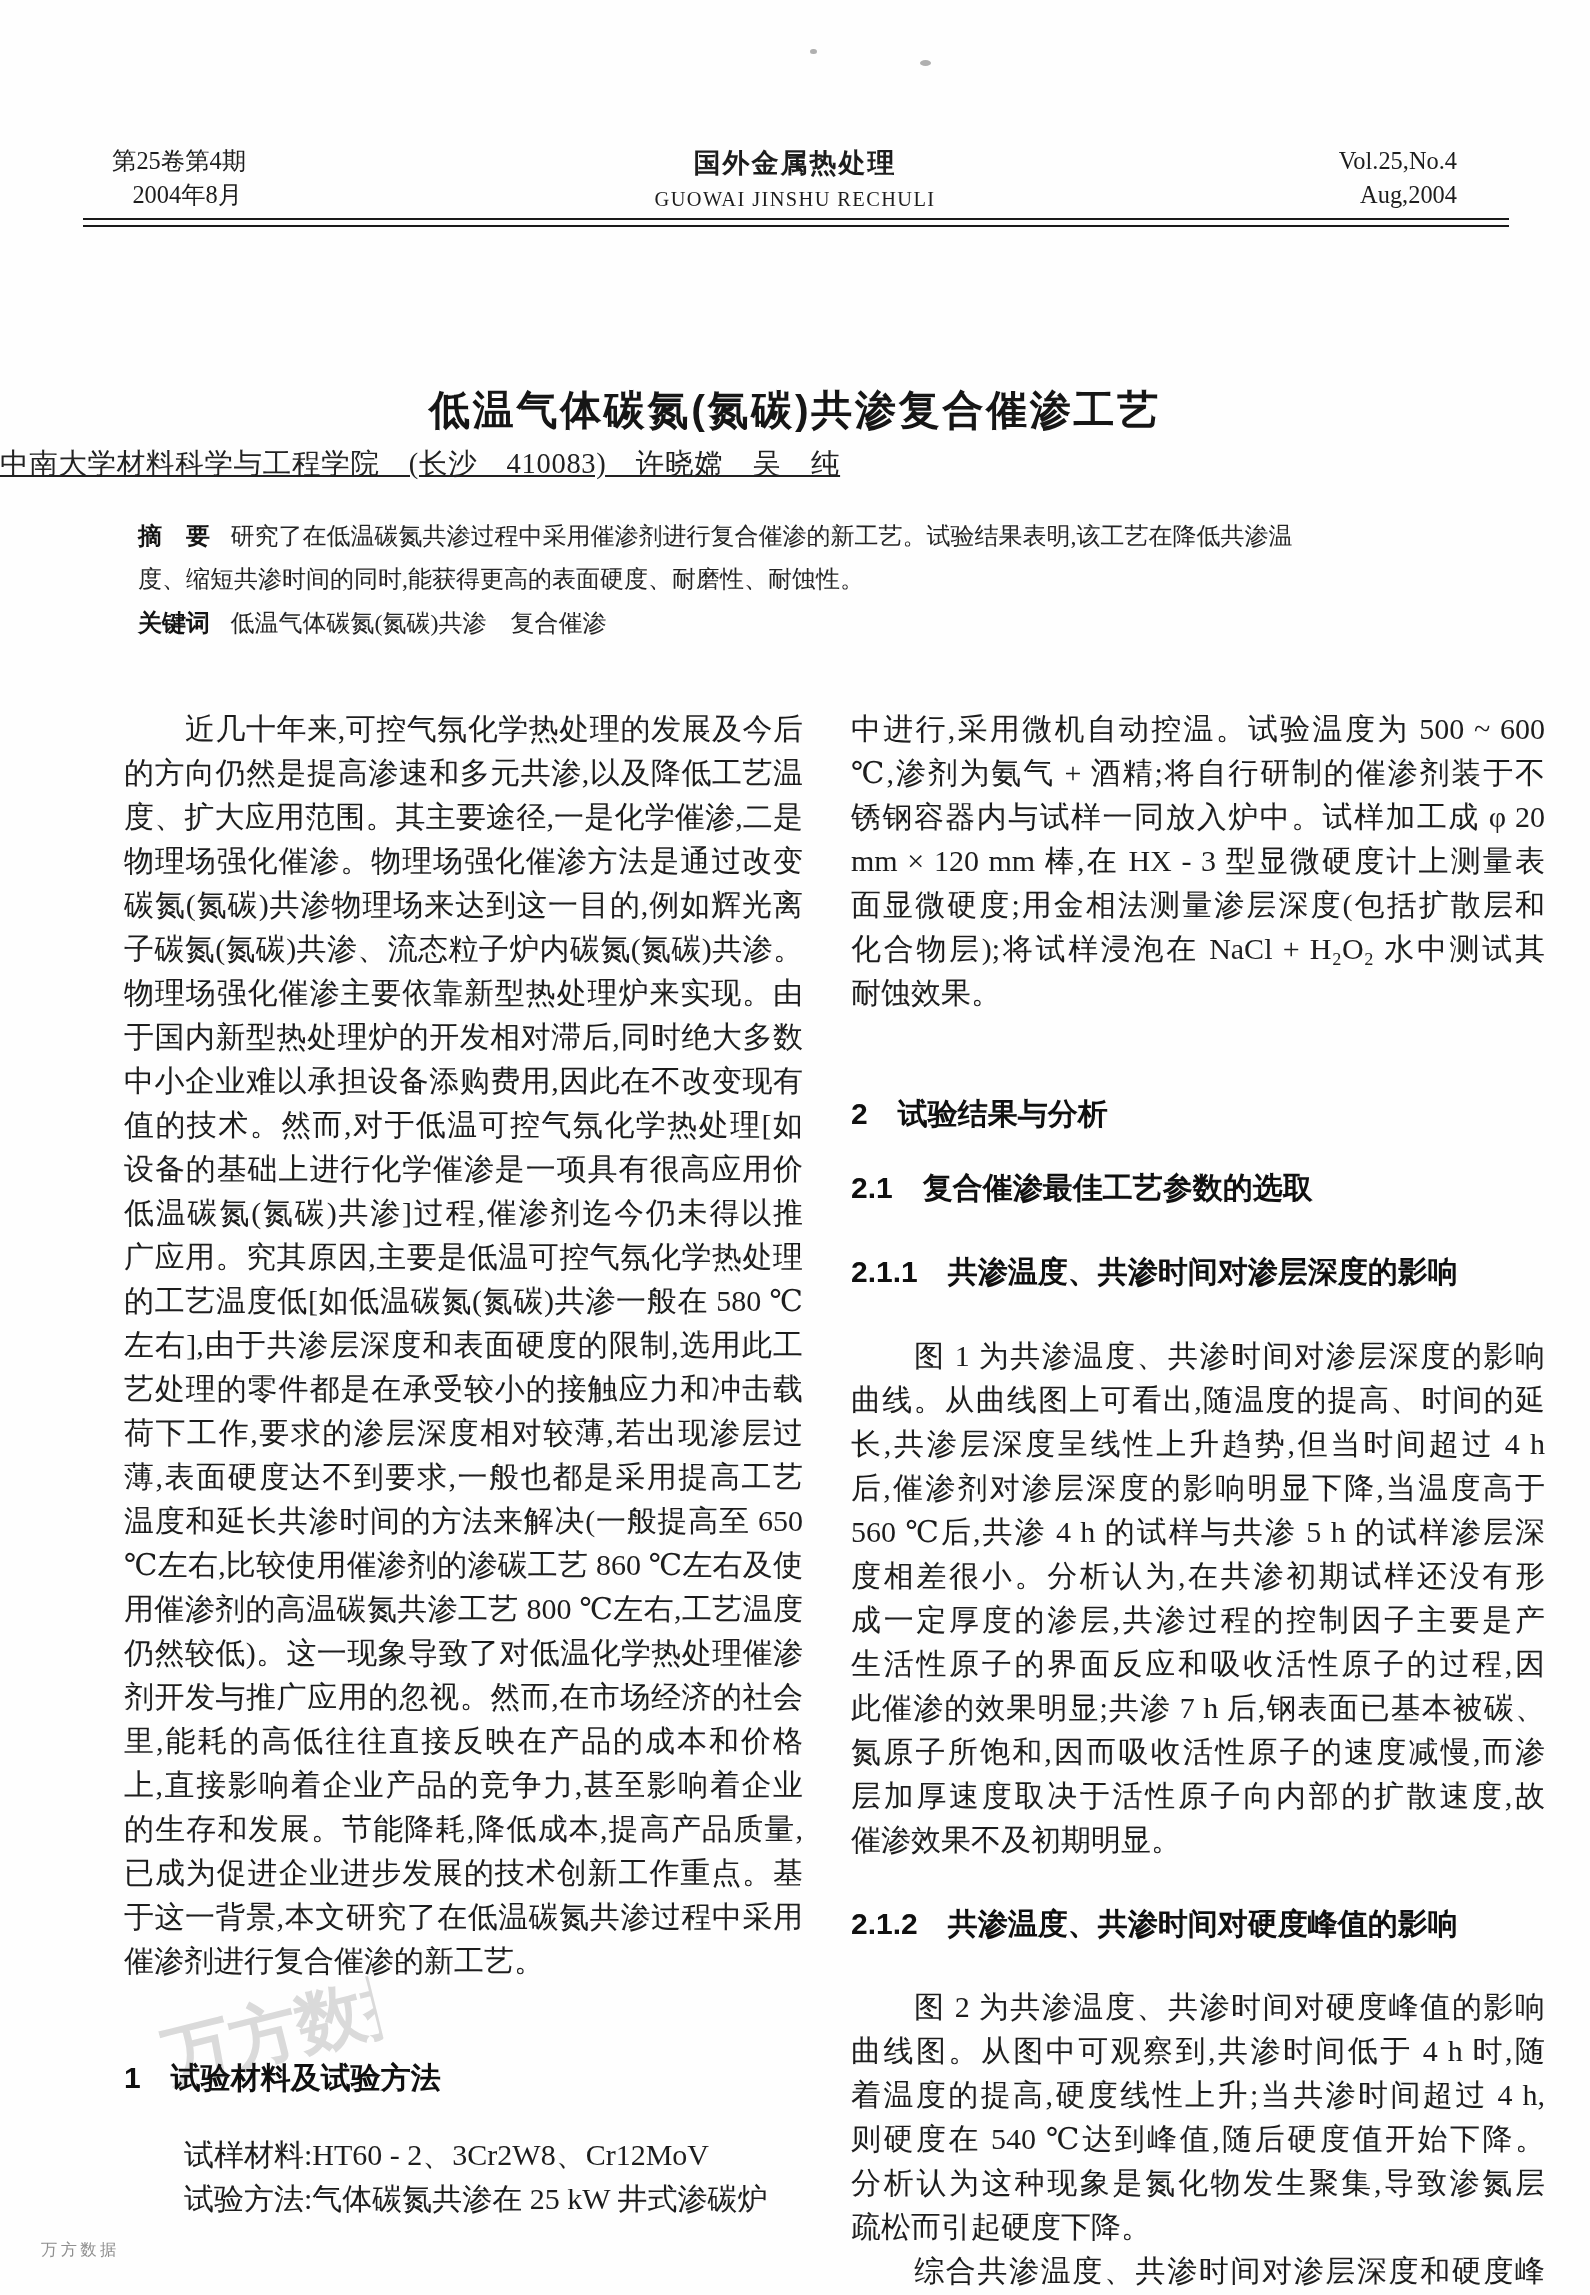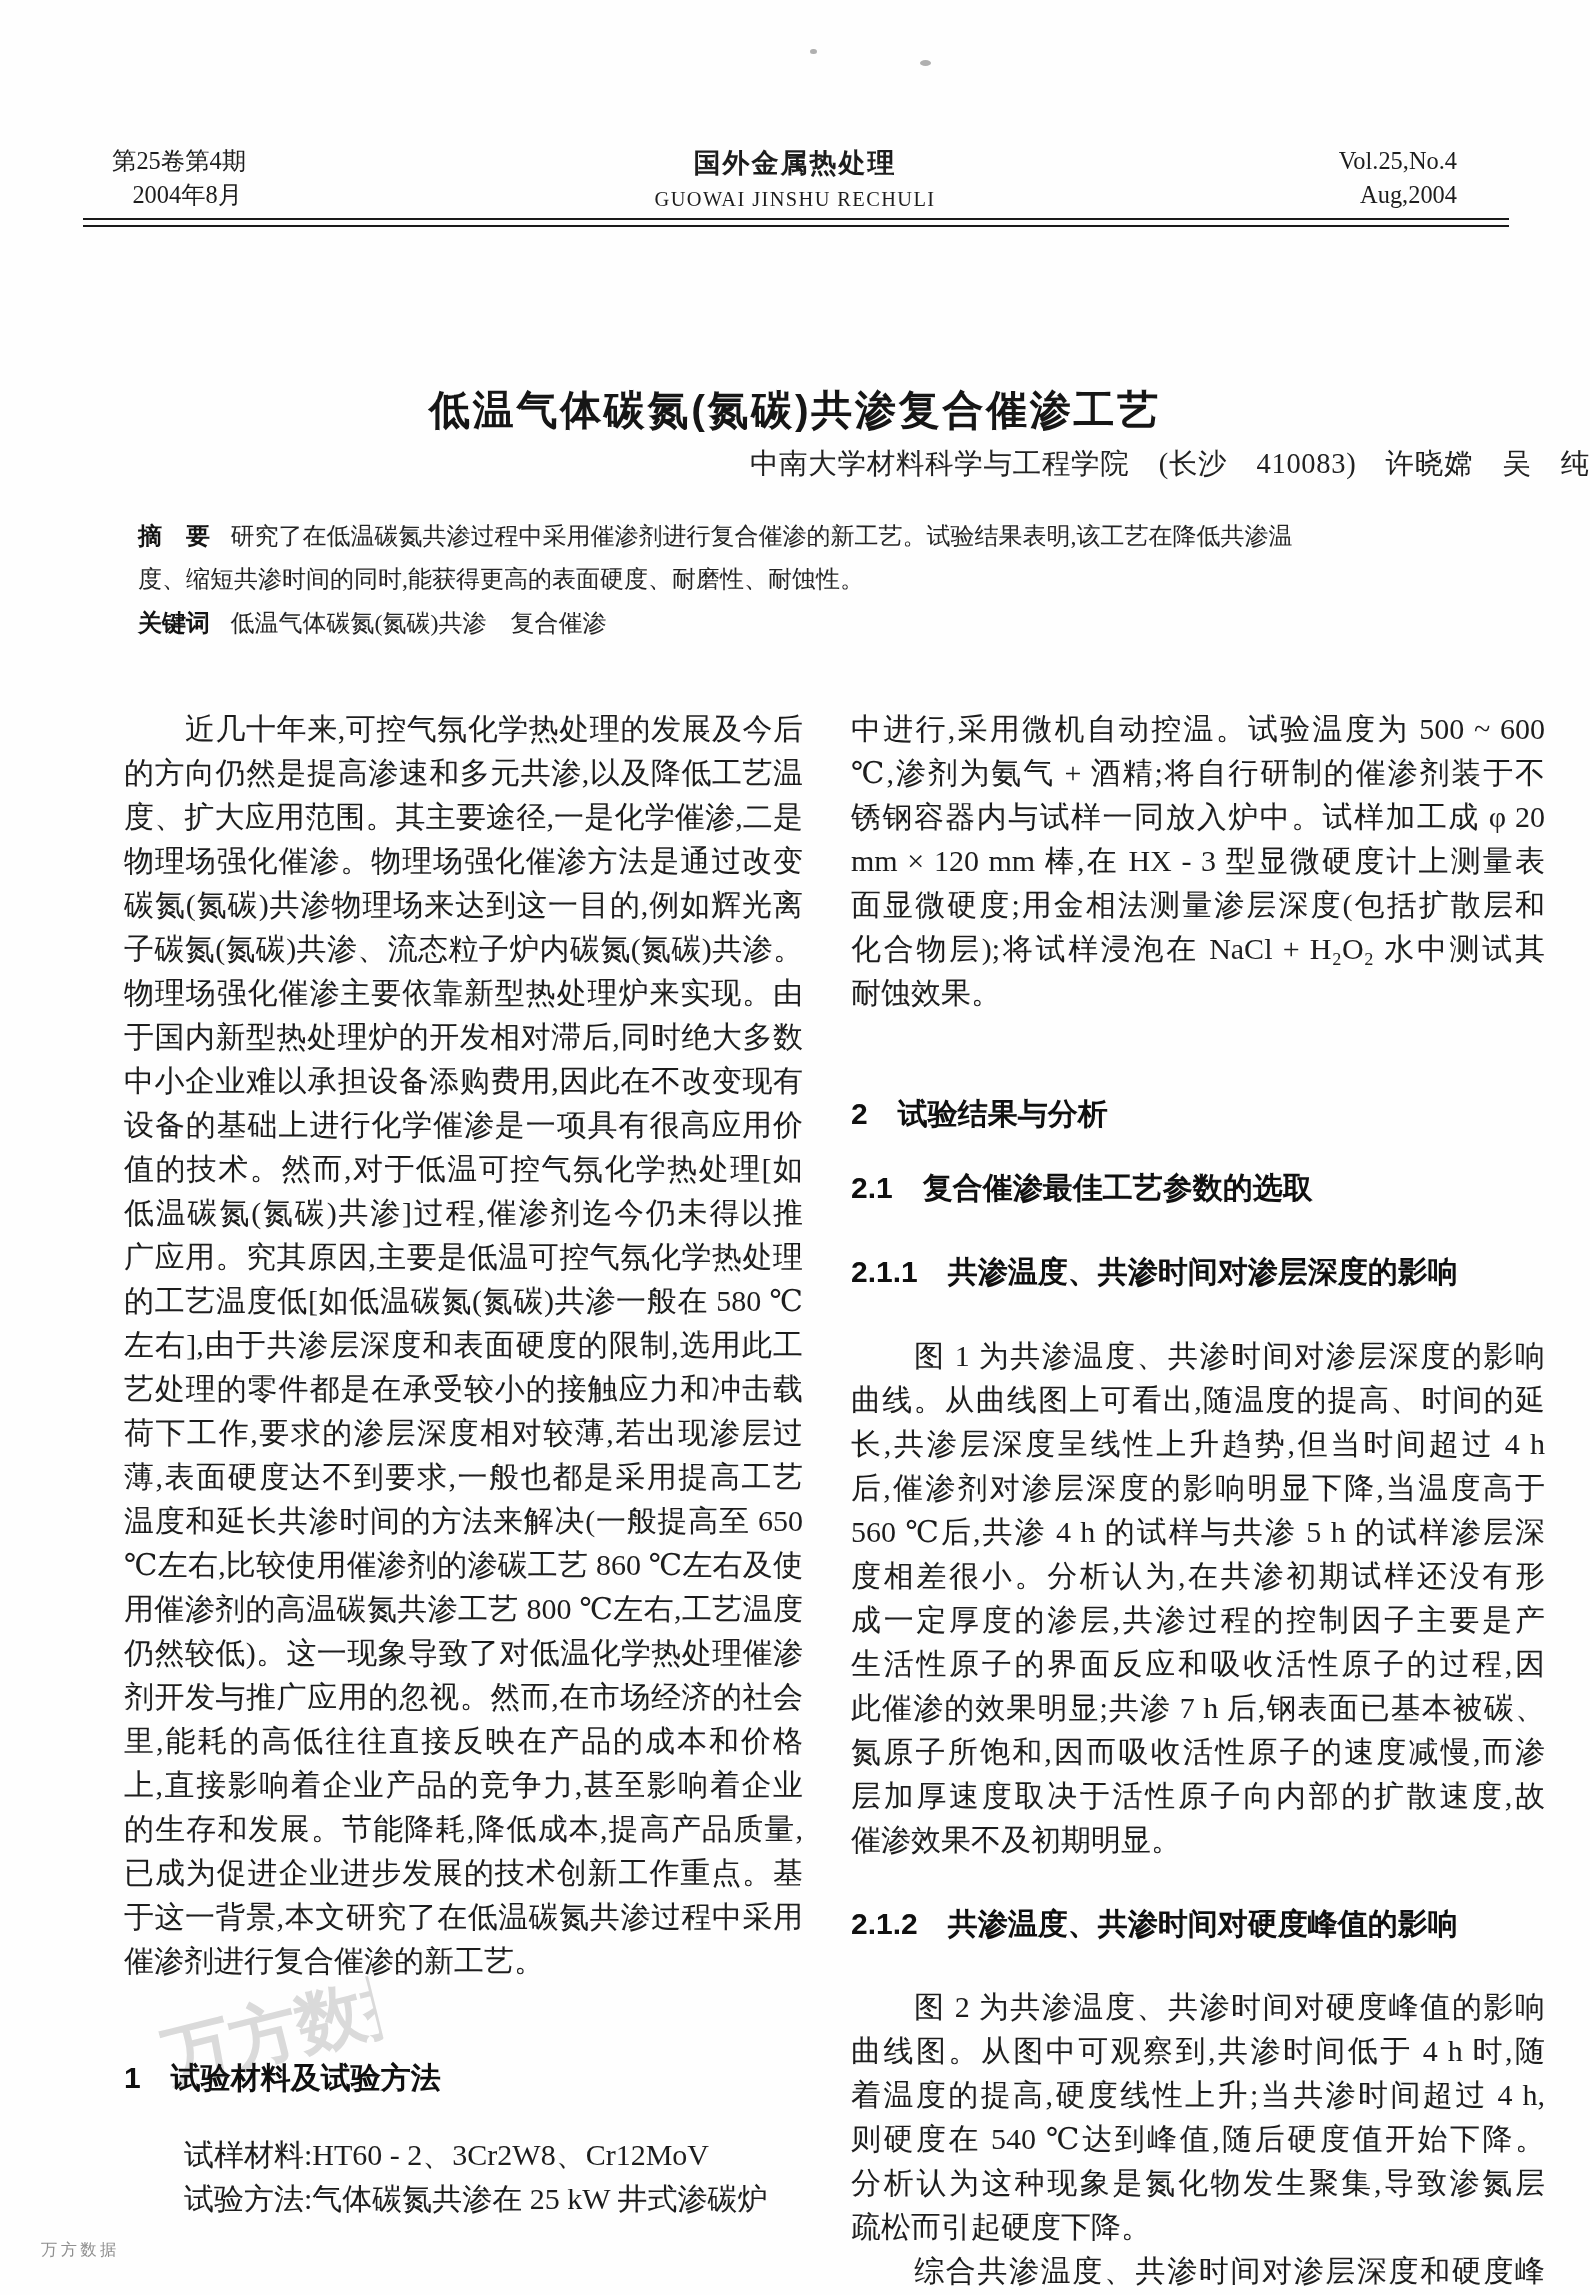--- a/index.html
+++ b/index.html
@@ -18,22 +18,22 @@
   .jh-center .py{font-size:20.4px;letter-spacing:1.4px;margin-top:6.8px;}
   .jh-right{right:133px;top:144px;font-size:24.4px;line-height:34px;text-align:right;}
 
   .rule{left:83px;top:218px;width:1426px;height:4.8px;
     border-top:2.7px solid #1a1a1a;border-bottom:2.7px solid #1a1a1a;}
 
   
   .title{left:0;top:356px;width:100%;text-align:center;
     font-family:"Liberation Sans","DejaVu Sans",sans-serif;
     font-weight:700;font-size:41px;letter-spacing:2.7px;color:#161616;}
-  .byline{left:0;top:445px;width:100%;text-align:right;
-    font-size:28.5px;letter-spacing:0.7px;color:#222;}
+  .byline{left:0;top:445px;width:100%;text-align:left;
+    font-size:28.5px;letter-spacing:0.7px;color:#222;text-decoration:underline;}
 
   
   .abstract{left:138px;top:514px;width:1314px;font-size:24px;line-height:43px;color:#242424;}
   .ab-label{font-family:"Liberation Sans","DejaVu Sans",sans-serif;font-weight:700;margin-right:20.4px;color:#141414;}
 
   
   .col{top:707px;z-index:2;margin-left:36px;}
   .col-left{left:88px;width:679px;}
   .col-right{left:815px;width:694px;}
   .line{font-size:30px;line-height:44px;white-space:normal;}
@@ -85,22 +85,22 @@
   <div>
       <div class="line j">　　近几十年来,可控气氛化学热处理的发展及今后</div>
       <div class="line j">的方向仍然是提高渗速和多元共渗,以及降低工艺温</div>
       <div class="line j">度、扩大应用范围。其主要途径,一是化学催渗,二是</div>
       <div class="line j">物理场强化催渗。物理场强化催渗方法是通过改变</div>
       <div class="line j">碳氮(氮碳)共渗物理场来达到这一目的,例如辉光离</div>
       <div class="line j">子碳氮(氮碳)共渗、流态粒子炉内碳氮(氮碳)共渗。</div>
       <div class="line j">物理场强化催渗主要依靠新型热处理炉来实现。由</div>
       <div class="line j">于国内新型热处理炉的开发相对滞后,同时绝大多数</div>
       <div class="line j">中小企业难以承担设备添购费用,因此在不改变现有</div>
+      <div class="line j">值的技术。然而,对于低温可控气氛化学热处理[如</div>
       <div class="line j">设备的基础上进行化学催渗是一项具有很高应用价</div>
-      <div class="line j">值的技术。然而,对于低温可控气氛化学热处理[如</div>
       <div class="line j">低温碳氮(氮碳)共渗]过程,催渗剂迄今仍未得以推</div>
       <div class="line j">广应用。究其原因,主要是低温可控气氛化学热处理</div>
       <div class="line j">的工艺温度低[如低温碳氮(氮碳)共渗一般在 580 ℃</div>
       <div class="line j">左右],由于共渗层深度和表面硬度的限制,选用此工</div>
       <div class="line j">艺处理的零件都是在承受较小的接触应力和冲击载</div>
       <div class="line j">荷下工作,要求的渗层深度相对较薄,若出现渗层过</div>
       <div class="line j">薄,表面硬度达不到要求,一般也都是采用提高工艺</div>
       <div class="line j">温度和延长共渗时间的方法来解决(一般提高至 650</div>
       <div class="line j">℃左右,比较使用催渗剂的渗碳工艺 860 ℃左右及使</div>
       <div class="line j">用催渗剂的高温碳氮共渗工艺 800 ℃左右,工艺温度</div>

